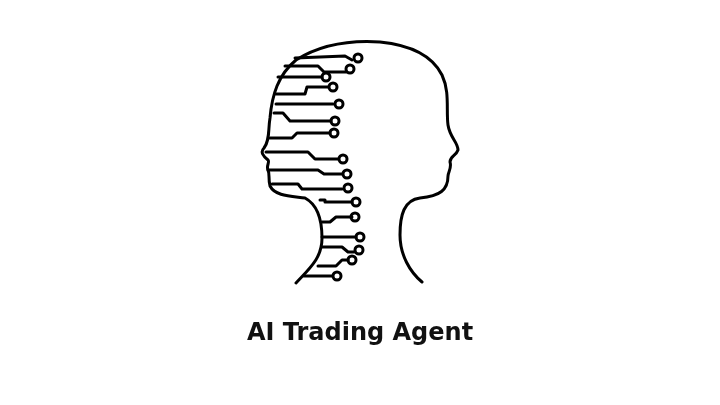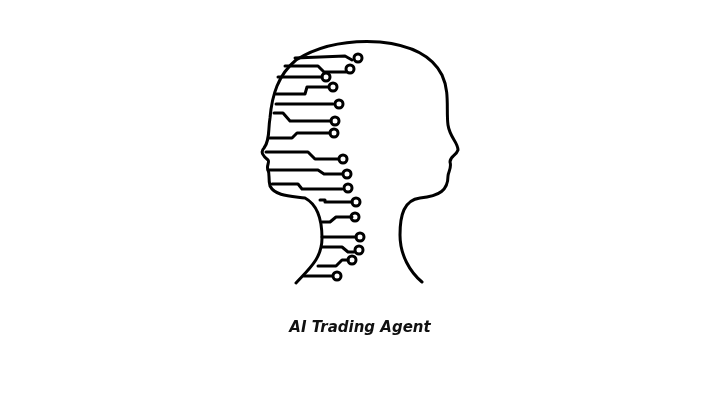--- a/index.html
+++ b/index.html
@@ -3,23 +3,22 @@
   <meta charset="utf-8">
   <style>
     html, body { margin: 0; padding: 0; background: #ffffff; }
     body { width: 720px; height: 405px; position: relative; overflow: hidden; }
     .logo-wrap { position: absolute; left: 0; top: 0; width: 720px; height: 405px; }
     .logo-svg { position: absolute; left: 0; top: 0; width: 720px; height: 405px; }
     .caption {
       position: absolute; left: 0; top: 318px; width: 720px;
       text-align: center;
       font-family: "DejaVu Sans", sans-serif;
-      font-weight: bold; font-size: 15px; color: #111111;
+      font-weight: bold; font-size: 24px; color: #111111;
       letter-spacing: 0px;
-      font-style: italic;
     }
   </style>
 </head>
 <body>
 
 <div class="logo-wrap">
   <svg class="logo-svg" viewBox="0 0 720 405" fill="none" stroke="#000" stroke-width="3" stroke-linecap="round" stroke-linejoin="round">
 
     <path d="M296 283 C 310 268, 322 258, 322 238 C 322 222, 318 205, 305 198
              C 290 196, 275 196, 270 186 C 268 178, 270 174, 268 170

